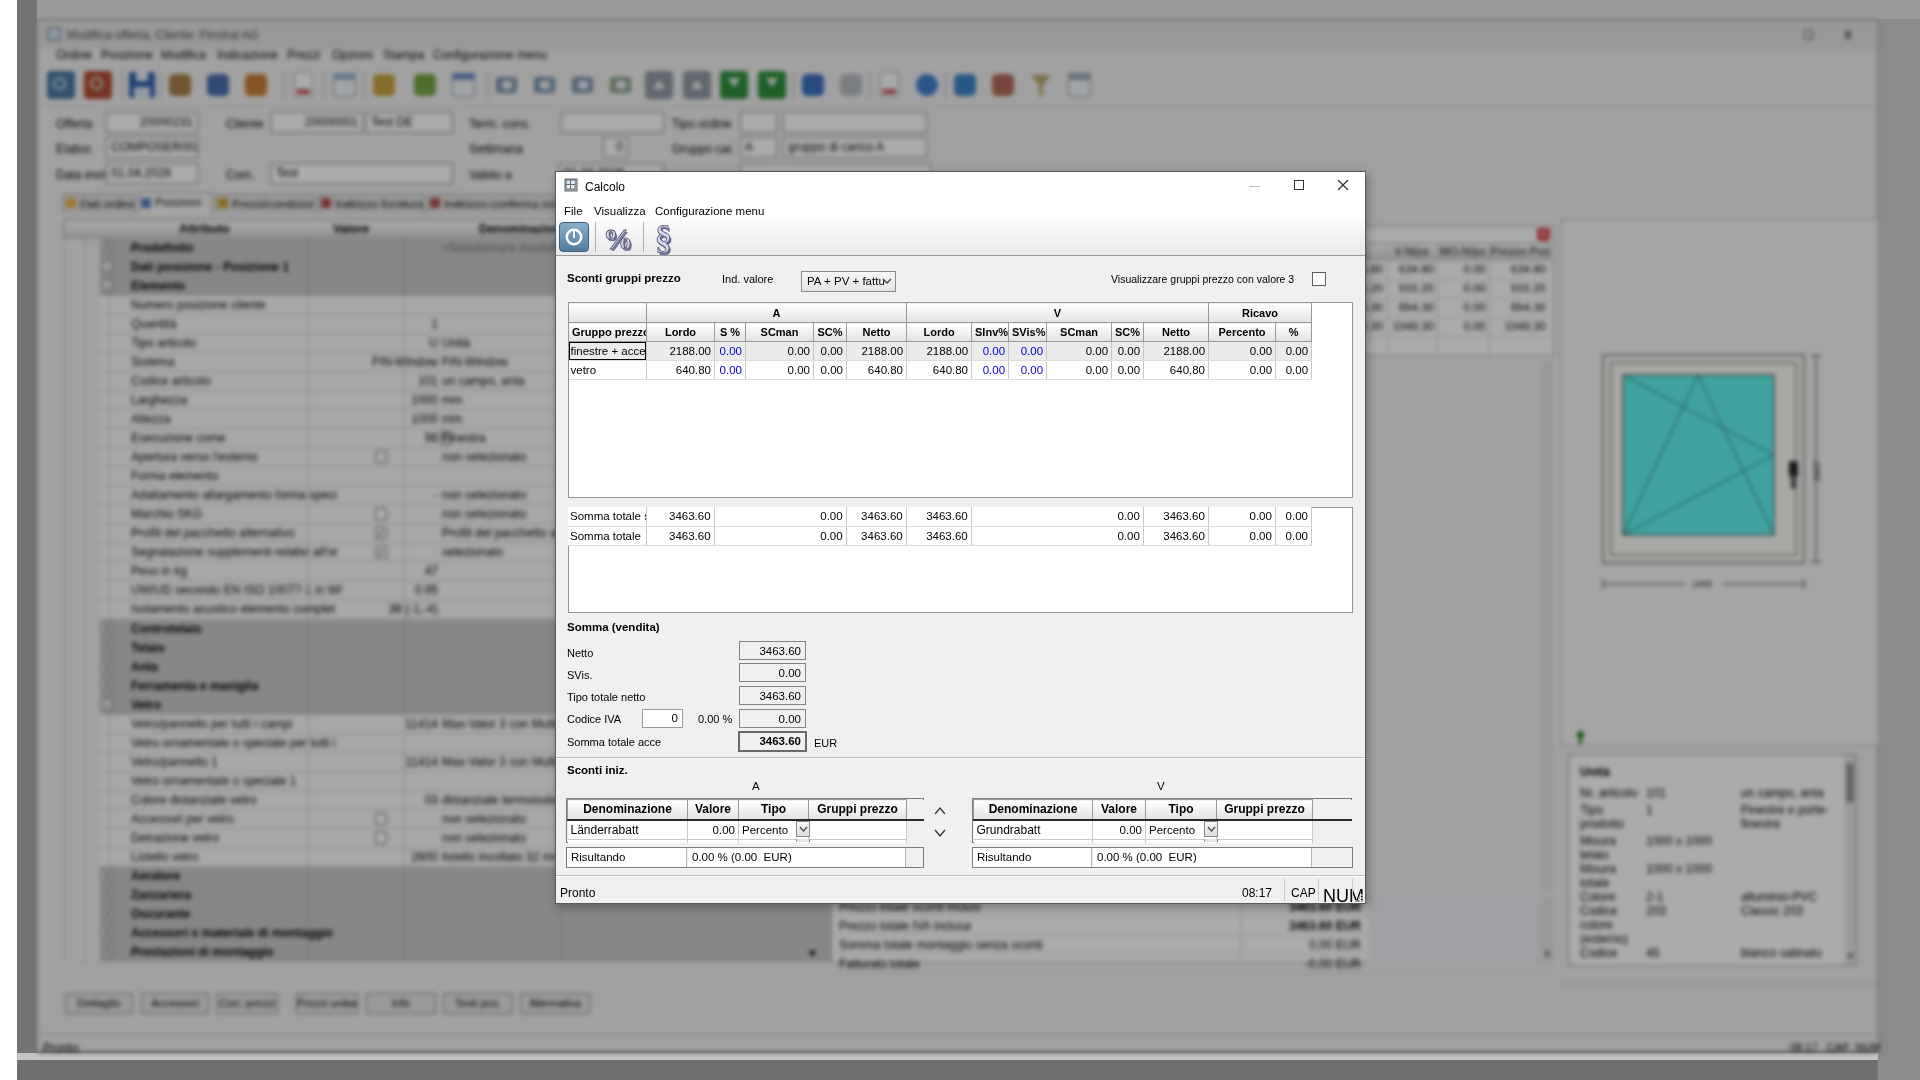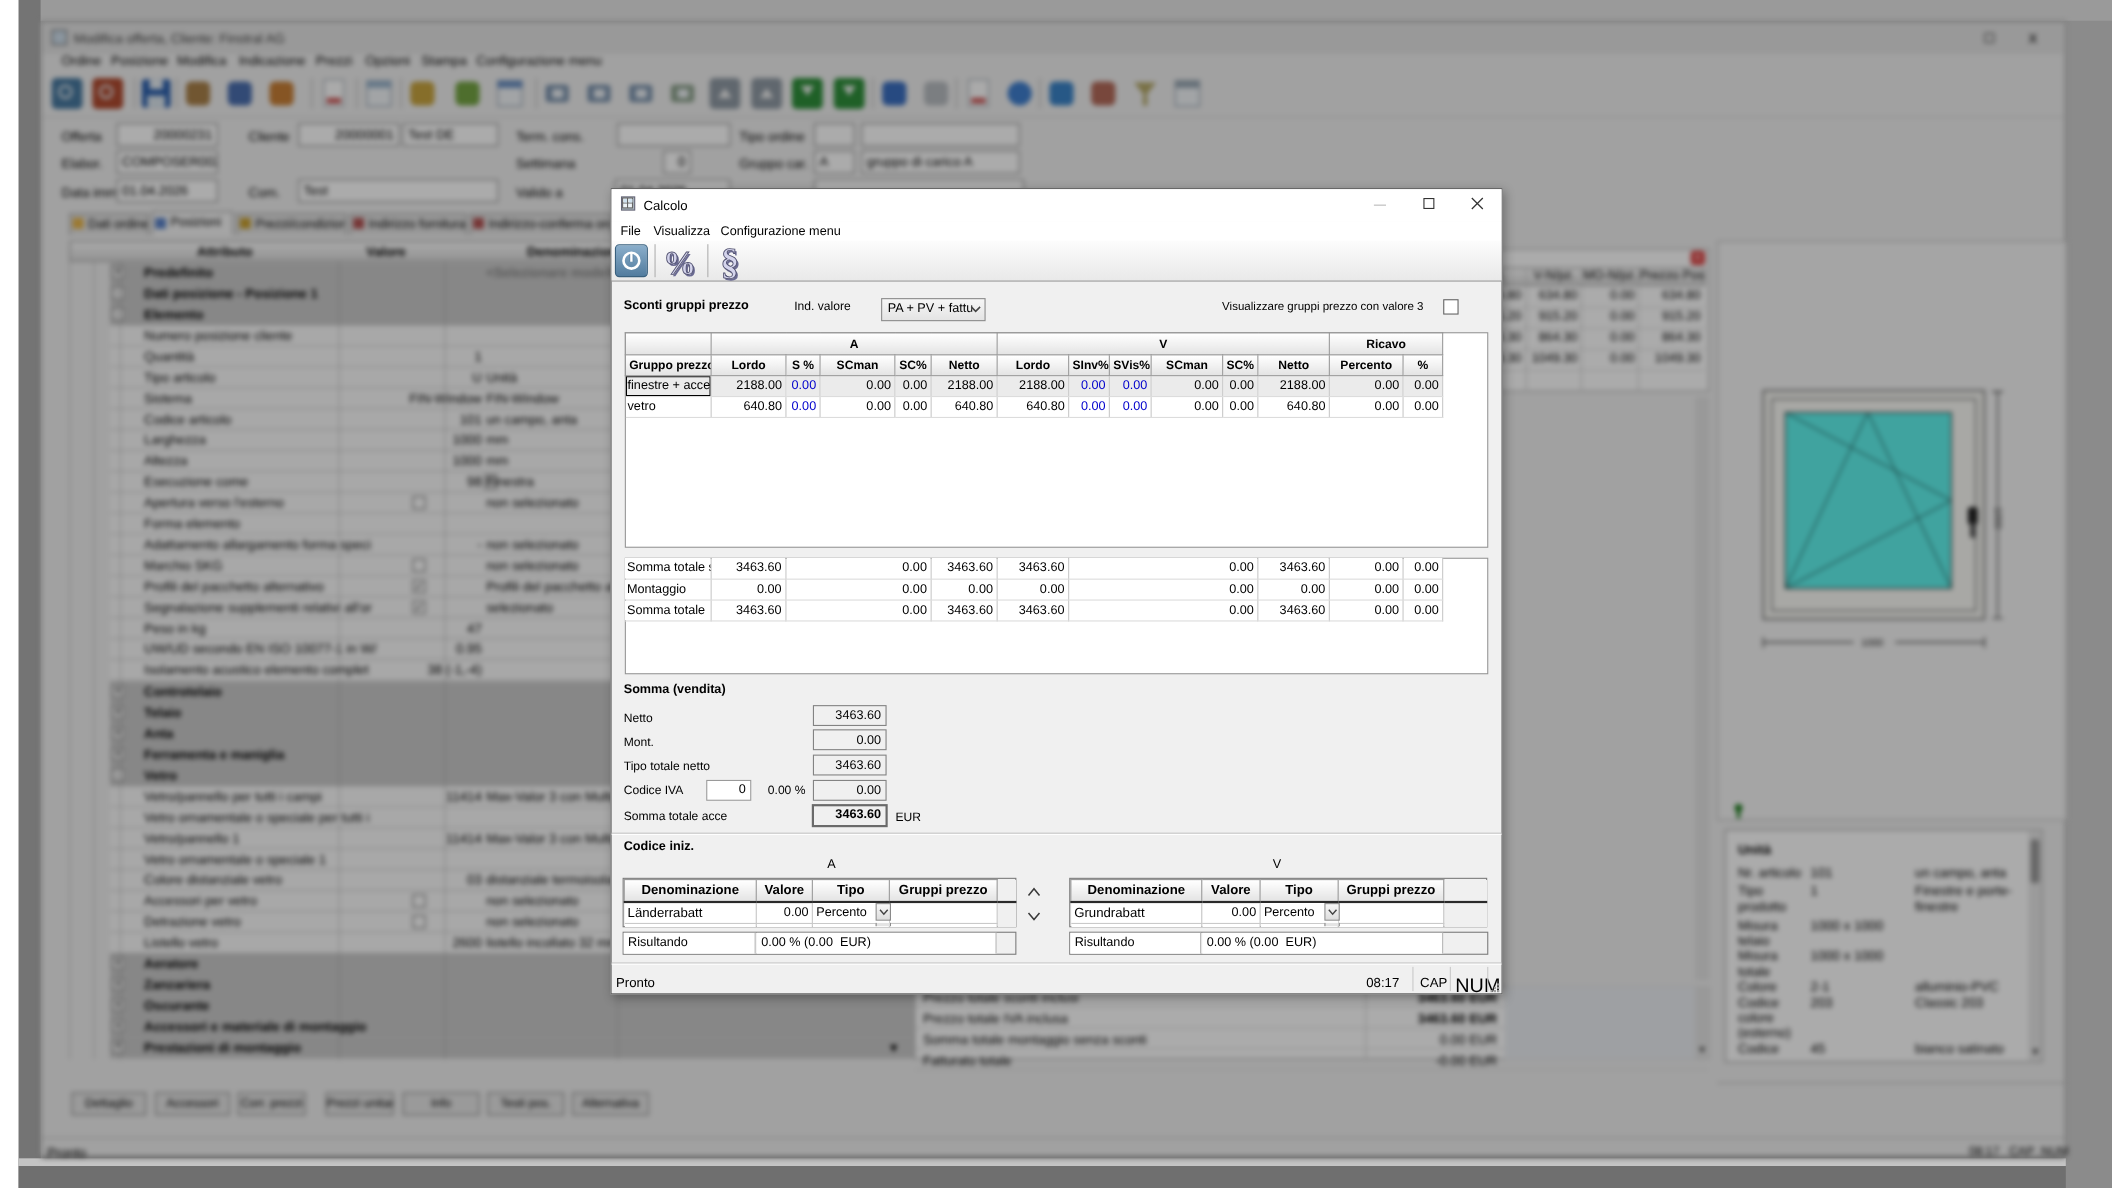--- a/index.html
+++ b/index.html
@@ -591,59 +591,48 @@
           <td style="border-right:1px solid #c9c9c9;border-bottom:1px solid #dcdcdc;background:#fff;text-align:right;">3463.60</td>
           <td style="border-right:1px solid #c9c9c9;border-bottom:1px solid #dcdcdc;background:#fff;text-align:right;">0.00</td>
           <td style="border-right:1px solid #c9c9c9;border-bottom:1px solid #dcdcdc;background:#fff;text-align:right;">3463.60</td>
           <td style="border-right:1px solid #c9c9c9;border-bottom:1px solid #dcdcdc;background:#fff;text-align:right;">3463.60</td>
           <td style="border-right:1px solid #c9c9c9;border-bottom:1px solid #dcdcdc;background:#fff;text-align:right;">0.00</td>
           <td style="border-right:1px solid #c9c9c9;border-bottom:1px solid #dcdcdc;background:#fff;text-align:right;">3463.60</td>
           <td style="border-right:1px solid #c9c9c9;border-bottom:1px solid #dcdcdc;background:#fff;text-align:right;">0.00</td>
           <td style="border-right:1px solid #c9c9c9;border-bottom:1px solid #dcdcdc;background:#fff;text-align:right;">0.00</td>
         </tr>
         <tr style="height:19px;">
-          <td style="border-right:1px solid #c9c9c9;border-bottom:1px solid #dcdcdc;background:#fff;text-align:left;padding-left:2px;">Montaggio</td>
-          <td style="border-right:1px solid #c9c9c9;border-bottom:1px solid #dcdcdc;background:#fff;text-align:right;">0.00</td>
-          <td style="border-right:1px solid #c9c9c9;border-bottom:1px solid #dcdcdc;background:#fff;text-align:right;">0.00</td>
-          <td style="border-right:1px solid #c9c9c9;border-bottom:1px solid #dcdcdc;background:#fff;text-align:right;">0.00</td>
-          <td style="border-right:1px solid #c9c9c9;border-bottom:1px solid #dcdcdc;background:#fff;text-align:right;">0.00</td>
-          <td style="border-right:1px solid #c9c9c9;border-bottom:1px solid #dcdcdc;background:#fff;text-align:right;">0.00</td>
-          <td style="border-right:1px solid #c9c9c9;border-bottom:1px solid #dcdcdc;background:#fff;text-align:right;">0.00</td>
-          <td style="border-right:1px solid #c9c9c9;border-bottom:1px solid #dcdcdc;background:#fff;text-align:right;">0.00</td>
-          <td style="border-right:1px solid #c9c9c9;border-bottom:1px solid #dcdcdc;background:#fff;text-align:right;">0.00</td>
-        </tr>
-        <tr style="height:19px;">
           <td style="border-right:1px solid #c9c9c9;border-bottom:1px solid #dcdcdc;background:#fff;text-align:left;padding-left:2px;">Somma totale</td>
           <td style="border-right:1px solid #c9c9c9;border-bottom:1px solid #dcdcdc;background:#fff;text-align:right;">3463.60</td>
           <td style="border-right:1px solid #c9c9c9;border-bottom:1px solid #dcdcdc;background:#fff;text-align:right;">0.00</td>
           <td style="border-right:1px solid #c9c9c9;border-bottom:1px solid #dcdcdc;background:#fff;text-align:right;">3463.60</td>
           <td style="border-right:1px solid #c9c9c9;border-bottom:1px solid #dcdcdc;background:#fff;text-align:right;">3463.60</td>
           <td style="border-right:1px solid #c9c9c9;border-bottom:1px solid #dcdcdc;background:#fff;text-align:right;">0.00</td>
           <td style="border-right:1px solid #c9c9c9;border-bottom:1px solid #dcdcdc;background:#fff;text-align:right;">3463.60</td>
           <td style="border-right:1px solid #c9c9c9;border-bottom:1px solid #dcdcdc;background:#fff;text-align:right;">0.00</td>
           <td style="border-right:1px solid #c9c9c9;border-bottom:1px solid #dcdcdc;background:#fff;text-align:right;">0.00</td>
         </tr>
       </tbody>
     </table>
 <div class="t" style="left:11px;top:449px;font-size:11.5px;font-weight:bold;">Somma (vendita)</div>
 <div class="t" style="left:11px;top:475px;font-size:11px;">Netto</div>
 <div class="box" style="left:183px;top:469px;width:67px;height:19px;">3463.60</div>
-<div class="t" style="left:11px;top:497px;font-size:11px;">Mont.</div>
+<div class="t" style="left:11px;top:497px;font-size:11px;">SVis.</div>
 <div class="box" style="left:183px;top:491px;width:67px;height:19px;">0.00</div>
 <div class="t" style="left:11px;top:519px;font-size:11px;">Tipo totale netto</div>
 <div class="box" style="left:183px;top:514px;width:67px;height:19px;">3463.60</div>
 <div class="t" style="left:11px;top:541px;font-size:11px;">Codice  IVA</div>
 <div class="box" style="left:183px;top:537px;width:67px;height:19px;">0.00</div>
 <div class="t" style="left:11px;top:564px;font-size:11px;">Somma totale acce</div>
 <div class="box" style="left:182px;top:559px;width:69px;height:21px;border:2px solid #6a6a6a;font-weight:bold;line-height:17px;">3463.60</div>
 <div class="abs" style="left:86px;top:537px;width:41px;height:19px;background:#fff;border:1px solid #9a9a9a;font-size:11.5px;text-align:right;padding-right:4px;line-height:17px;">0</div>
 <div class="t" style="left:142px;top:541px;font-size:11px;">0.00 %</div>
 <div class="t" style="left:258px;top:565px;font-size:11px;">EUR</div>
 <div class="sep" style="top:585px;"></div>
-<div class="t" style="left:11px;top:592px;font-size:11.5px;font-weight:bold;">Codice iniz.</div>
+<div class="t" style="left:11px;top:592px;font-size:11.5px;font-weight:bold;">Sconti iniz.</div>
 <div class="t" style="left:196px;top:608px;font-size:11.5px;">A</div>
 <div class="t" style="left:601px;top:608px;font-size:11.5px;">V</div>
 <div class="abs" style="left:10px;top:626px;width:358px;height:45px;background:#f0f0f0;border:1px solid #7c7c7c;"></div>
 <table class="grid abs" style="left:11px;top:627px;width:356px;">
       <colgroup>
         <col style="width:120px">
         <col style="width:51px">
         <col style="width:70px">
         <col style="width:98px">
         <col style="width:17px">

